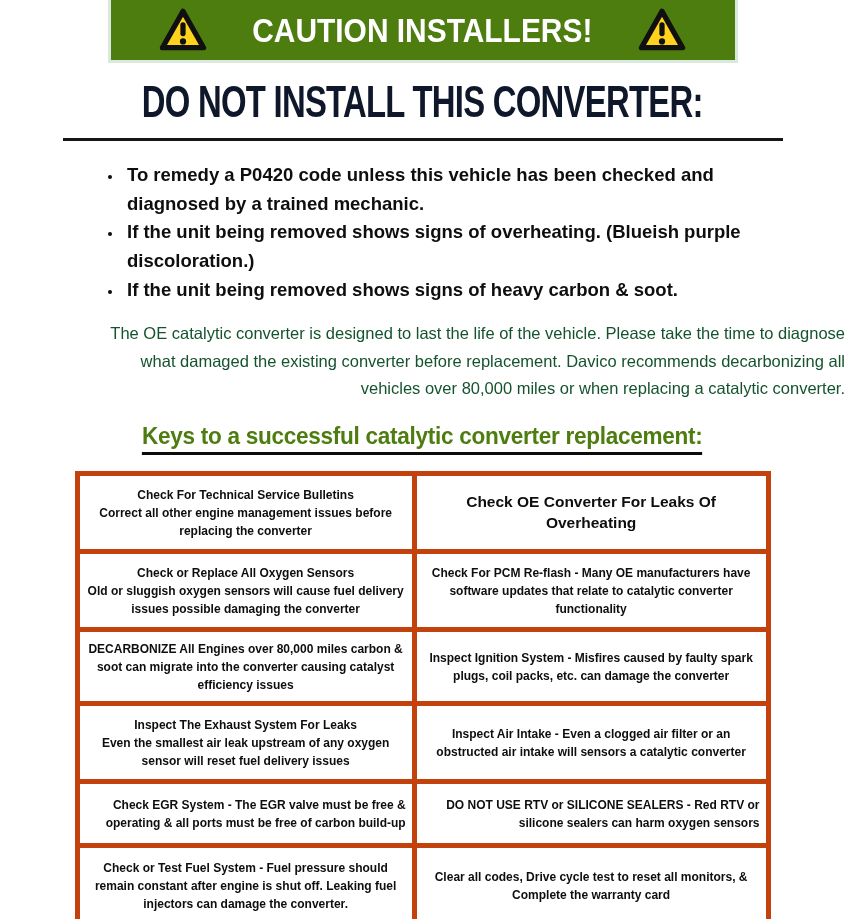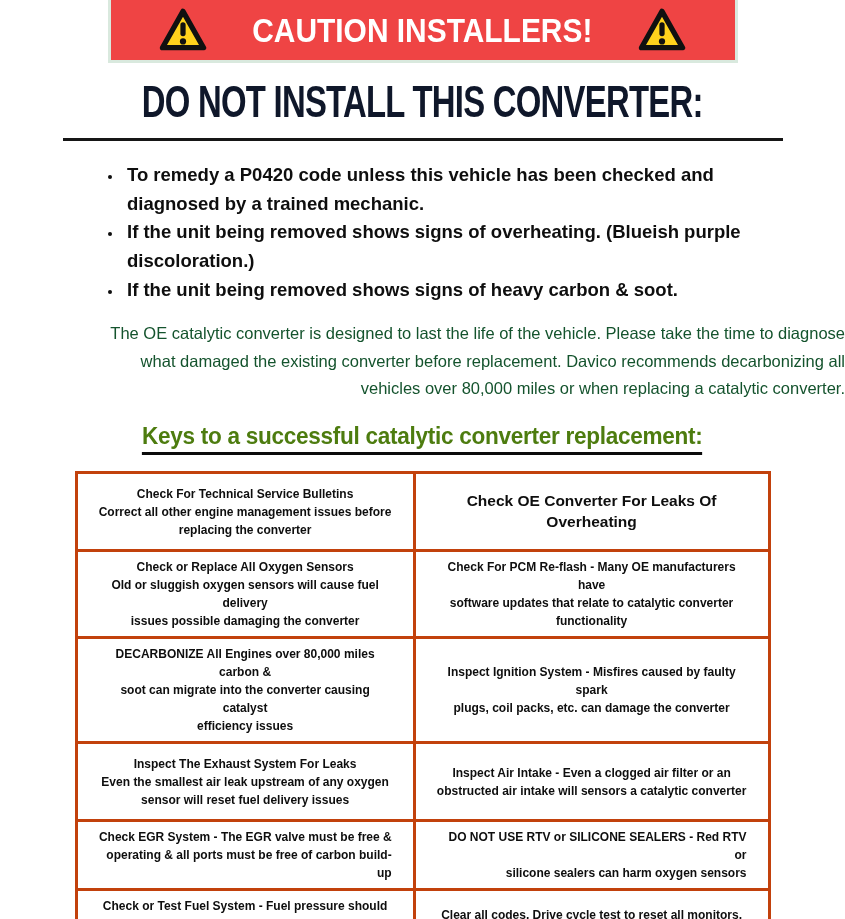--- a/index.html
+++ b/index.html
@@ -8,21 +8,21 @@
     width: 845px; height: 919px; overflow: hidden;
     font-family: "Liberation Sans", sans-serif;
     color: #111;
   }
   .page { width: 845px; height: 919px; position: relative; }
 
   
   .banner {
     width: 630px; height: 63px;
     margin: 0 auto;
-    background: #ef4444;
+    background: #4d7c0f;
     border: 3px solid #d9e9de;
     border-top: none;
     display: flex; align-items: center; justify-content: center;
     gap: 22px;
   }
   .banner-text {
     color: #ffffff; font-weight: bold; font-size: 34px;
     display: inline-block; transform: scaleX(0.88);
     white-space: nowrap; letter-spacing: 0px;
   }
@@ -77,24 +77,24 @@
     border-bottom: 3px solid #0b0b0b; padding-bottom: 2px;
     white-space: nowrap; letter-spacing: -0.3px;
   }
 
   
   table.keys-table {
     width: 696px; margin: 16px auto 0 auto;
     border-collapse: collapse;
   }
   table.keys-table td {
-    border: 3px solid #c2410c;
+    border: 5px solid #c2410c;
     text-align: center; vertical-align: middle;
     font-weight: bold; font-size: 12px; line-height: 1.5;
-    padding: 6px 21px;
+    padding: 6px 6px;
     white-space: pre-line; color: #0e0e0e;
   }
   table.keys-table td.col-left  { width: 48.8%; }
   table.keys-table td.col-right { width: 51.2%; }
   table.keys-table td.big { font-size: 15.5px; line-height: 1.3; }
   table.keys-table tr:nth-child(1) td { height: 78px; }
   table.keys-table tr:nth-child(2) td { height: 78px; }
   table.keys-table tr:nth-child(3) td { height: 74px; }
   table.keys-table tr:nth-child(4) td { height: 78px; }
   table.keys-table tr:nth-child(5) td { height: 64px; text-align: right; }

